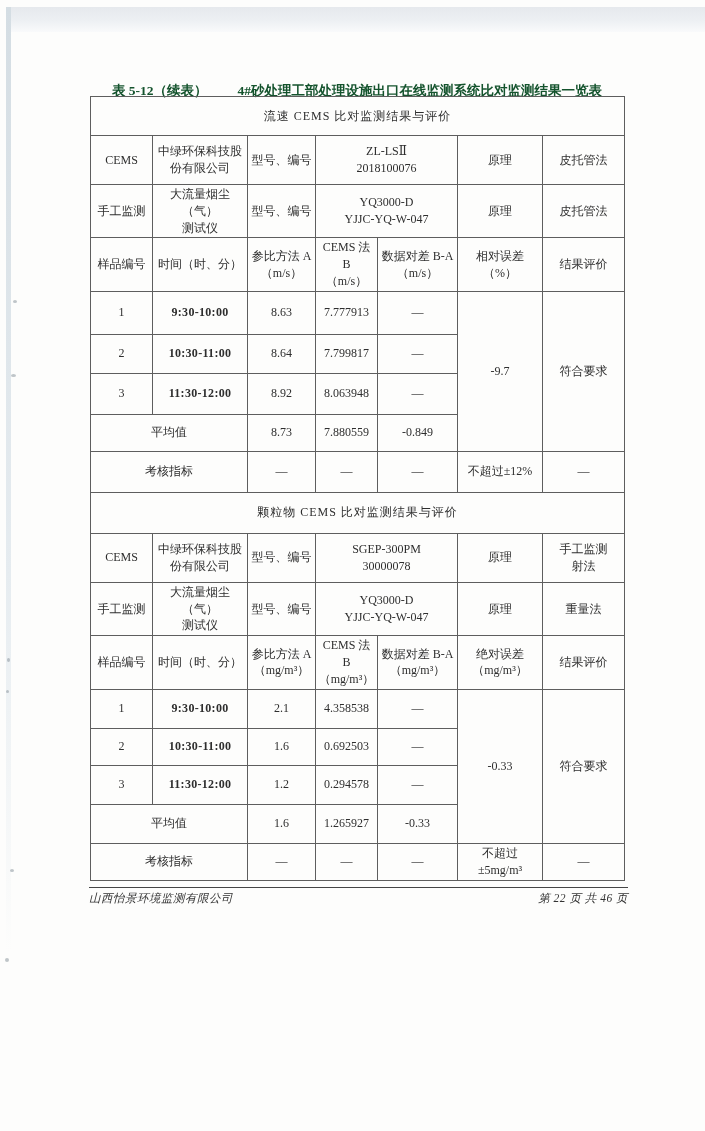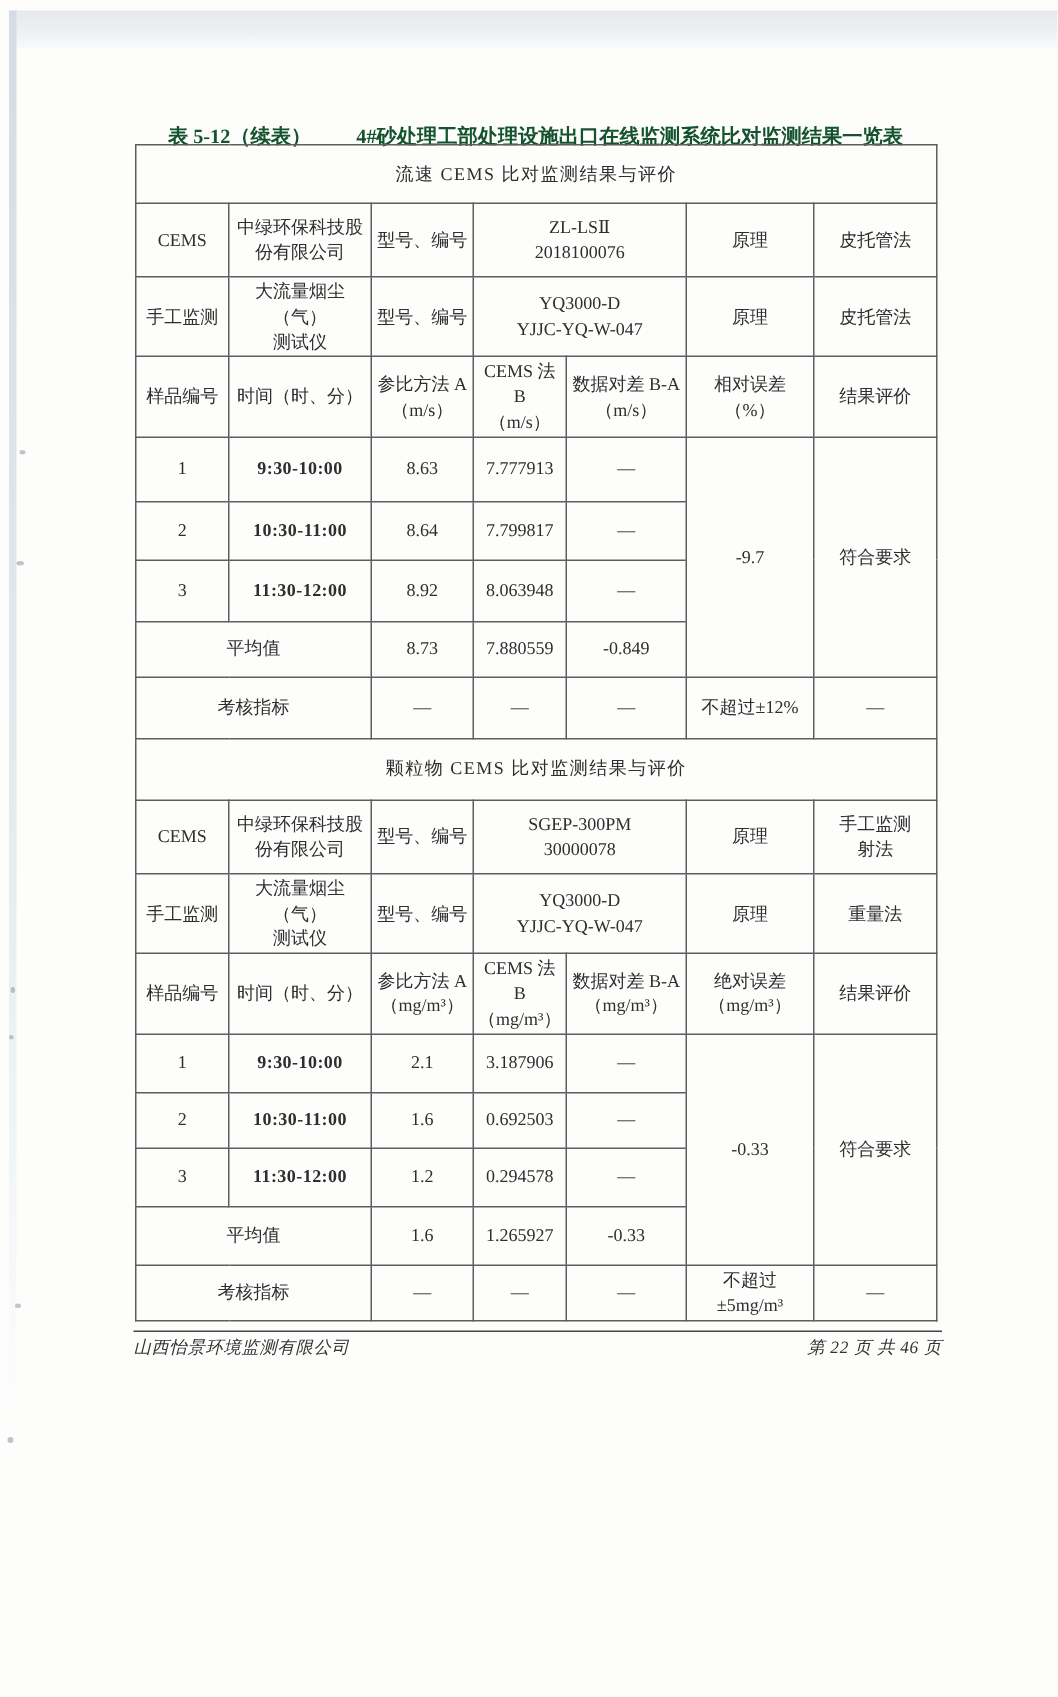--- a/index.html
+++ b/index.html
@@ -188,21 +188,21 @@
     <td class="hd">数据对差 B-A
 （mg/m³）</td>
     <td class="hd">绝对误差
 （mg/m³）</td>
     <td class="hd">结果评价</td>
   </tr>
   <tr style="height:39px">
     <td>1</td>
     <td class="time">9:30-10:00</td>
     <td>2.1</td>
-    <td>3.187906</td>
+    <td>4.358538</td>
     <td>—</td>
     <td rowspan="4">-0.33</td>
     <td rowspan="4">符合要求</td>
   </tr>
   <tr style="height:37px">
     <td>2</td>
     <td class="time">10:30-11:00</td>
     <td>1.6</td>
     <td>0.692503</td>
     <td>—</td>

